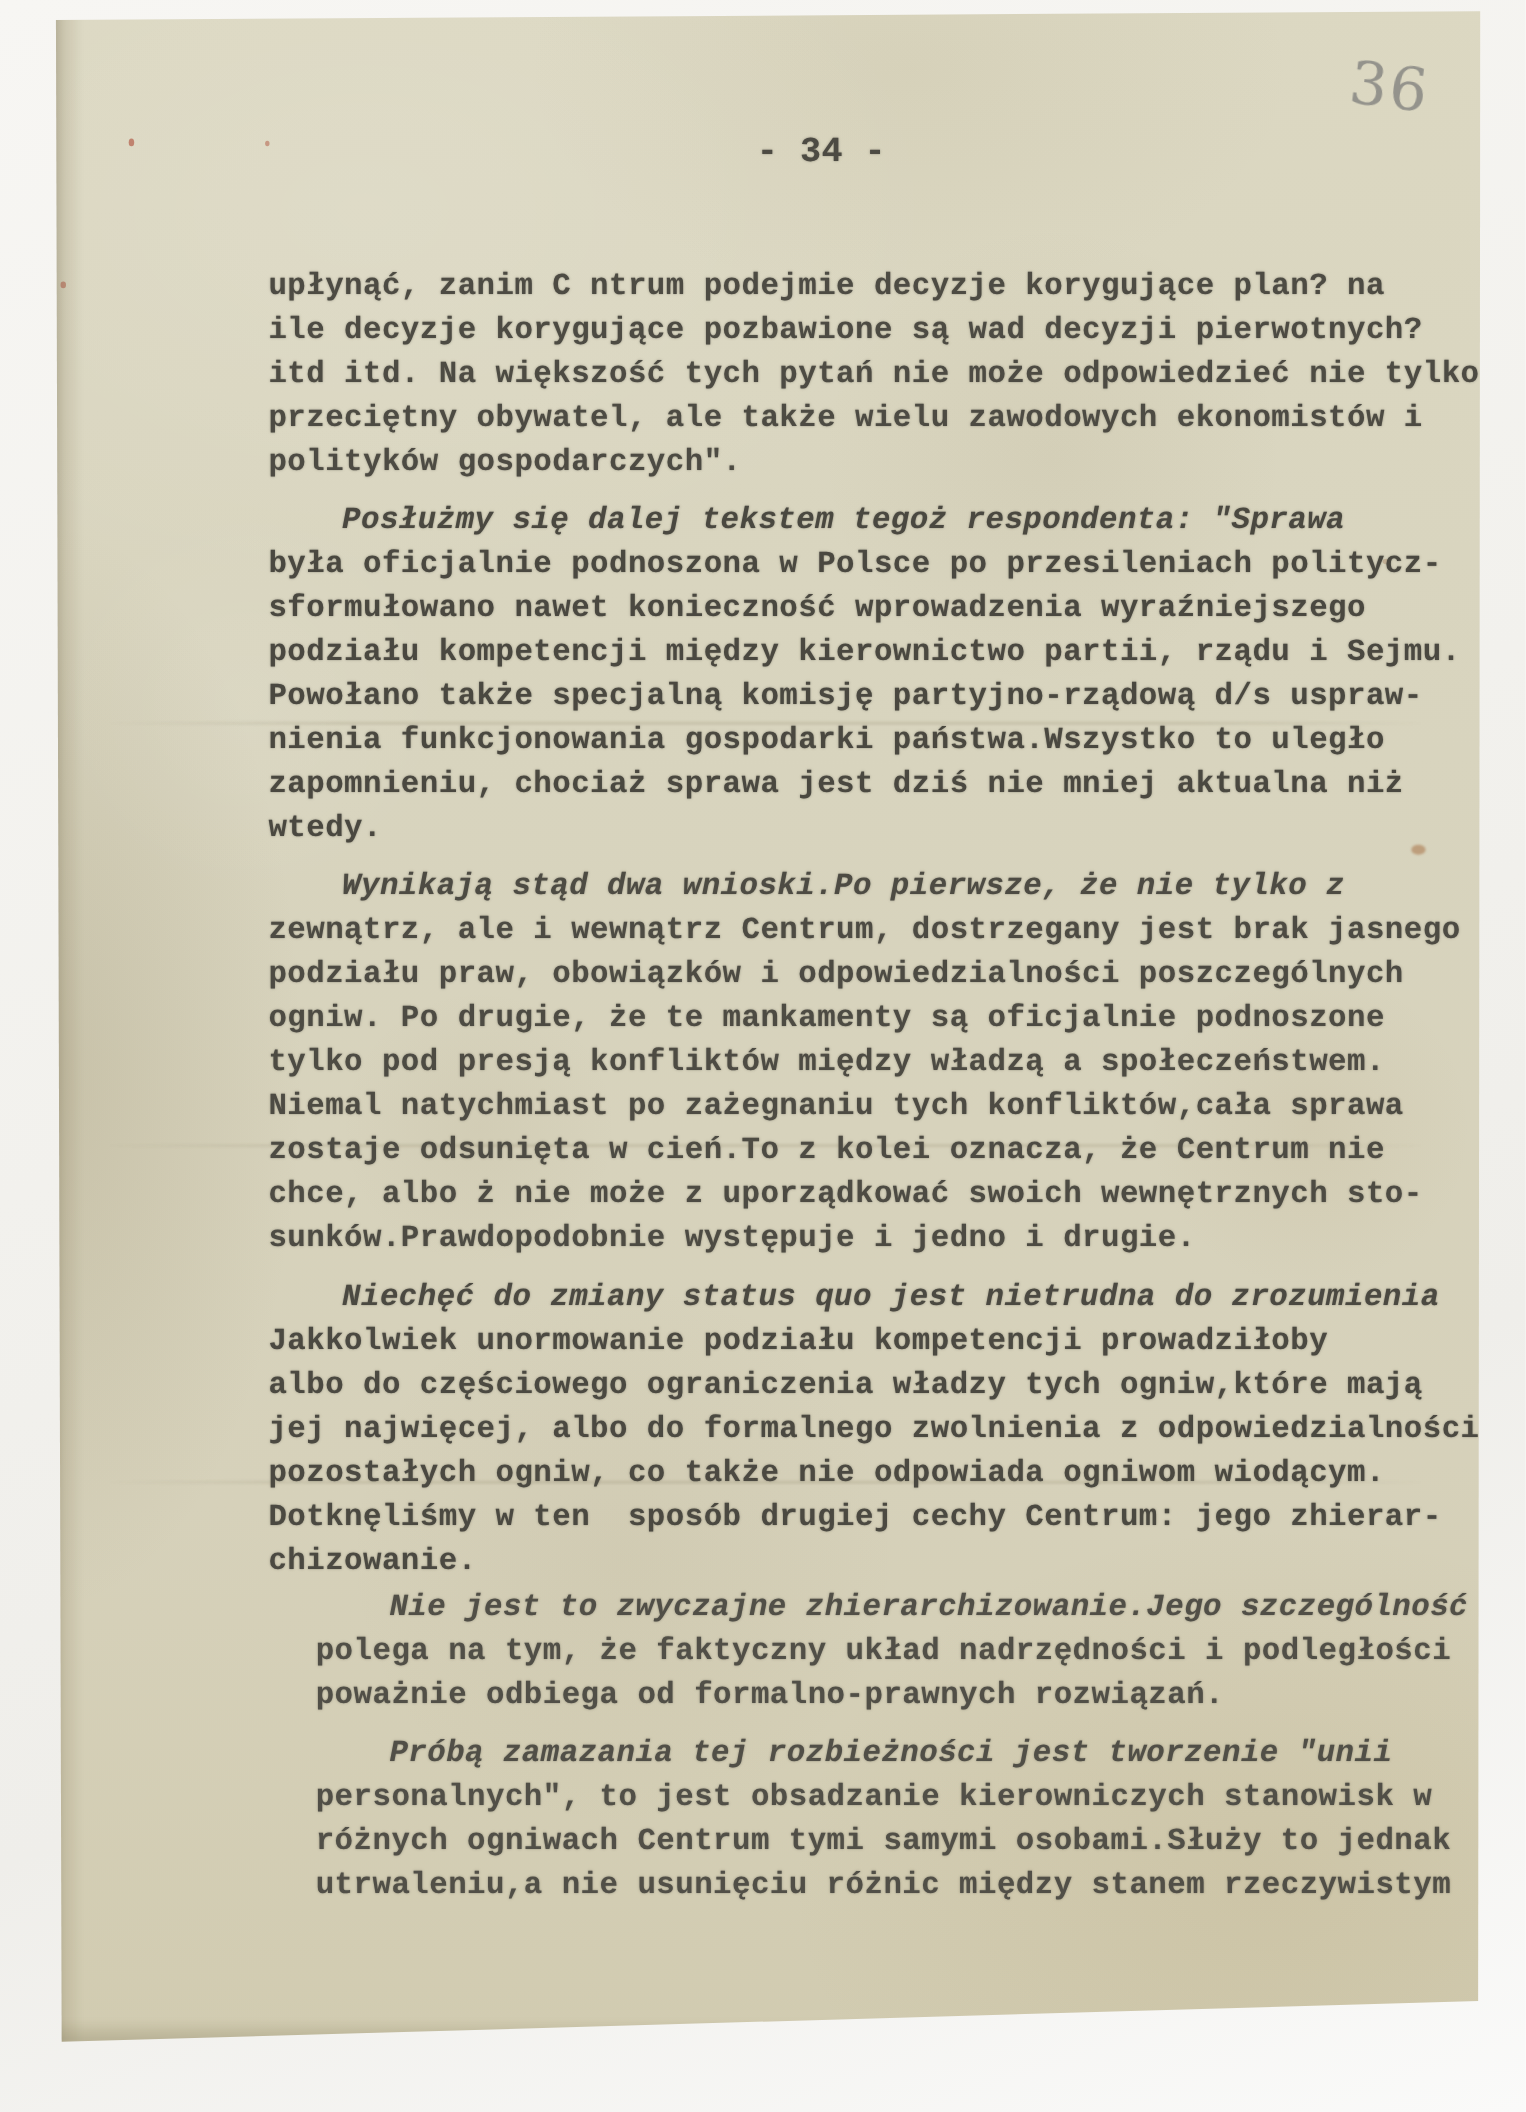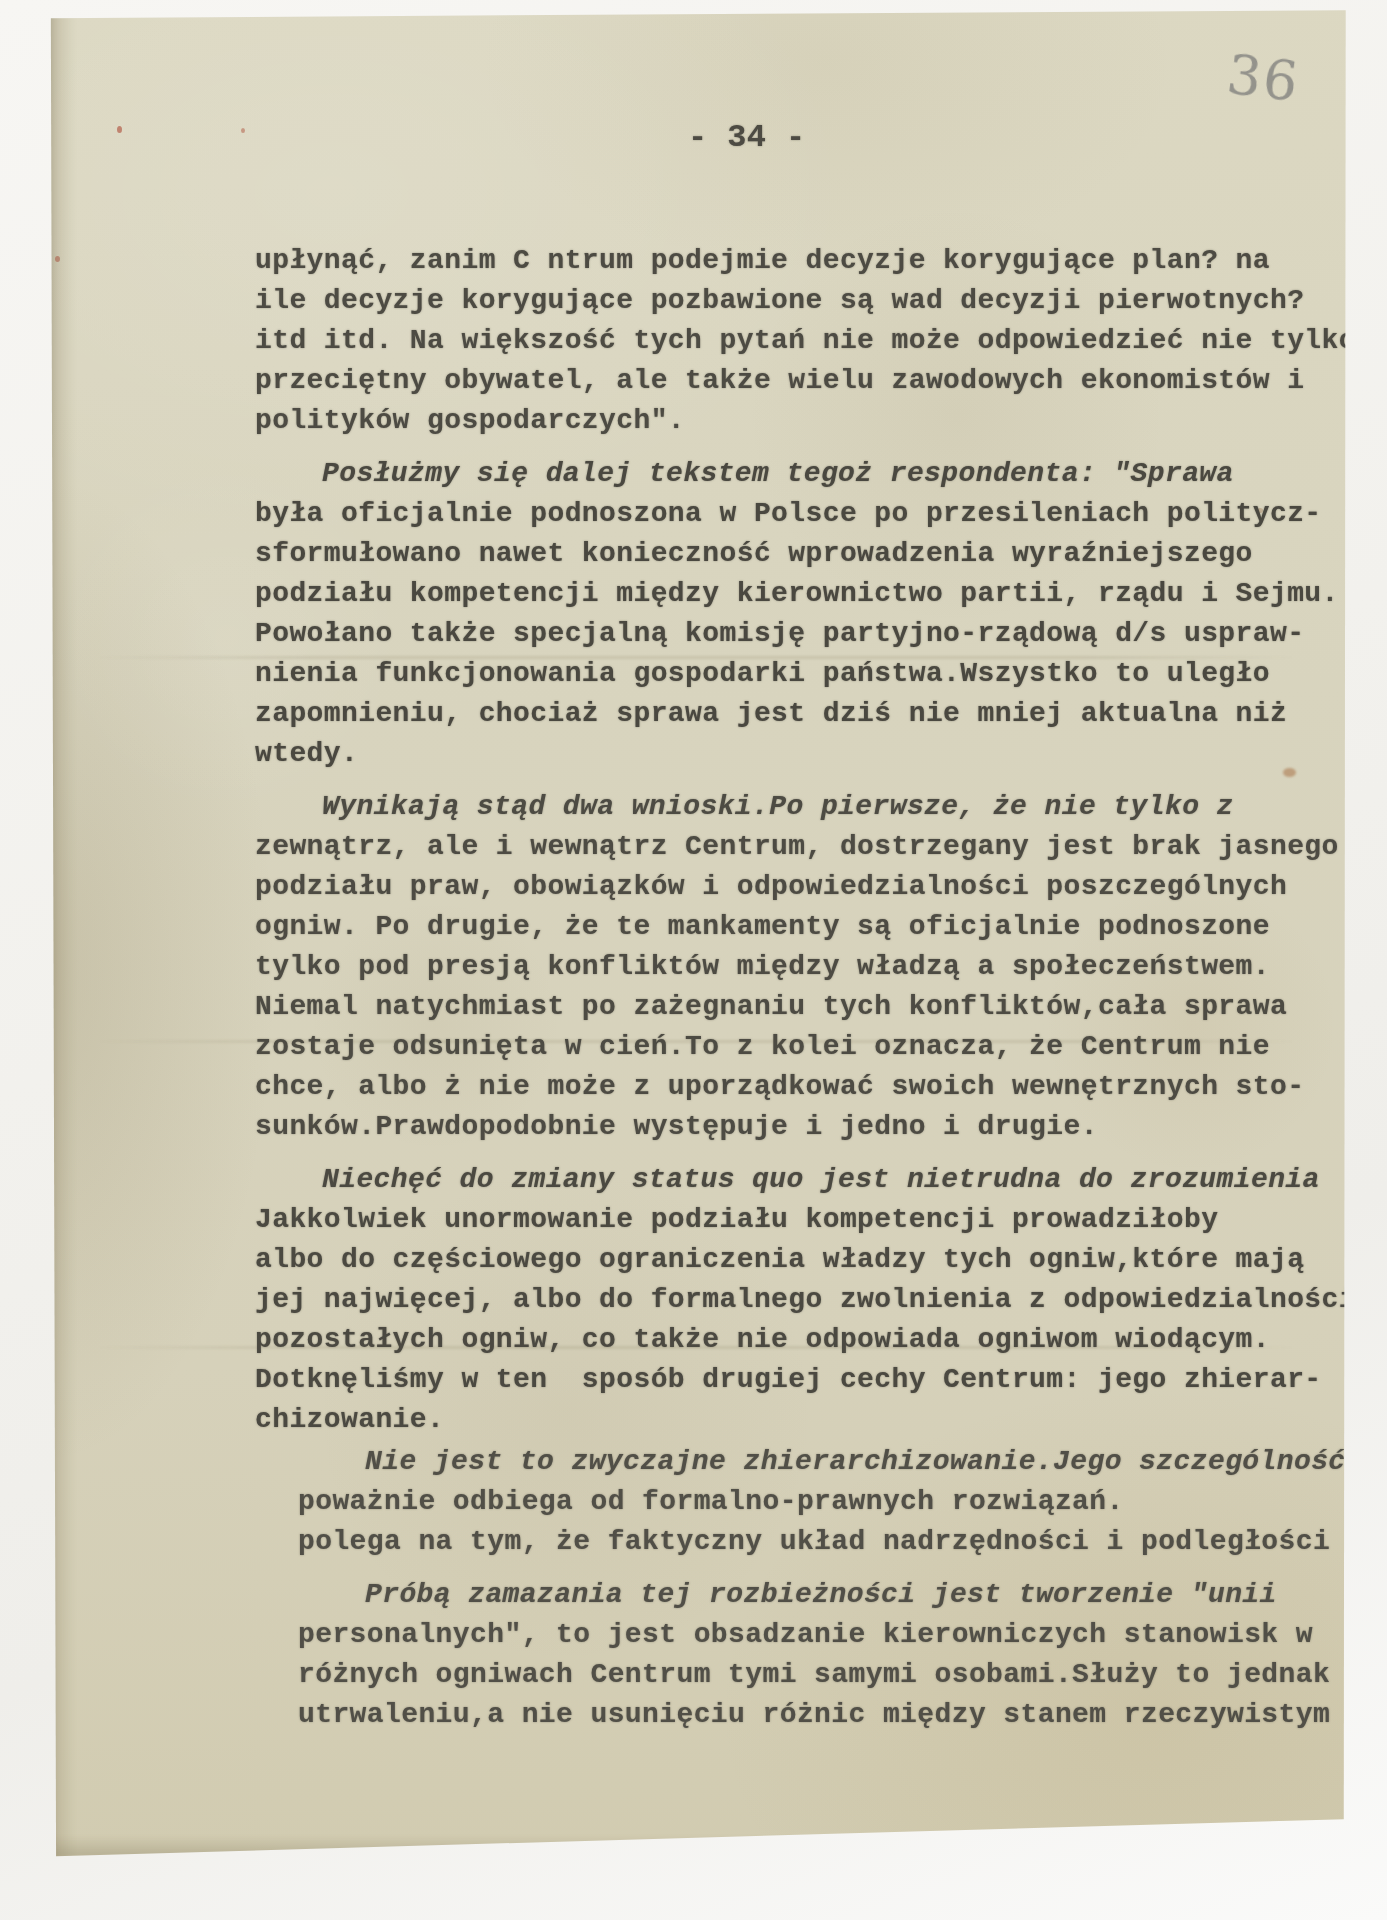--- a/index.html
+++ b/index.html
@@ -64,21 +64,21 @@
     font-size:32px;line-height:40px;letter-spacing:0.4px;
     filter:blur(0.4px);
   }
   .pencil-number{
     position:absolute;left:1182px;top:44px;
     font-family:"DejaVu Serif", serif;font-weight:400;font-style:normal;
     font-size:54px;line-height:54px;color:#94938c;
     transform:rotate(7deg);filter:blur(0.3px);letter-spacing:2px;
   }
   .text-block{
-    position:absolute;left:210px;top:233px;width:1085px;
+    position:absolute;left:199px;top:233px;width:1085px;
     font-size:28px;line-height:40px;letter-spacing:0.4px;
     filter:blur(0.45px);
   }
   .para{margin-top:13px;}
   .para:first-child{margin-top:0;}
   .para.tight{margin-top:2px;}
   .para.ind .line:first-child{padding-left:67px;font-style:italic;}
   .line{white-space:pre;height:40px;}
   .para:nth-child(2) .line{color:#4a4840;}
   .para:nth-child(4) .line{color:#4b4941;}
@@ -141,22 +141,22 @@
       <div class="line">Jakkolwiek unormowanie podziału kompetencji prowadziłoby</div>
       <div class="line">albo do częściowego ograniczenia władzy tych ogniw,które mają</div>
       <div class="line">jej najwięcej, albo do formalnego zwolnienia z odpowiedzialności</div>
       <div class="line">pozostałych ogniw, co także nie odpowiada ogniwom wiodącym.</div>
       <div class="line">Dotknęliśmy w ten  sposób drugiej cechy Centrum: jego zhierar-</div>
       <div class="line">chizowanie.</div>
     </div>
 
     <div class="para ind tight">
       <div class="line">Nie jest to zwyczajne zhierarchizowanie.Jego szczególność</div>
+      <div class="line">polega na tym, że faktyczny układ nadrzędności i podległości</div>
       <div class="line">poważnie odbiega od formalno-prawnych rozwiązań.</div>
-      <div class="line">polega na tym, że faktyczny układ nadrzędności i podległości</div>
     </div>
 
     <div class="para ind">
       <div class="line">Próbą zamazania tej rozbieżności jest tworzenie "unii</div>
       <div class="line">personalnych", to jest obsadzanie kierowniczych stanowisk w</div>
       <div class="line">różnych ogniwach Centrum tymi samymi osobami.Służy to jednak</div>
       <div class="line">utrwaleniu,a nie usunięciu różnic między stanem rzeczywistym</div>
     </div>
 
   </div>

